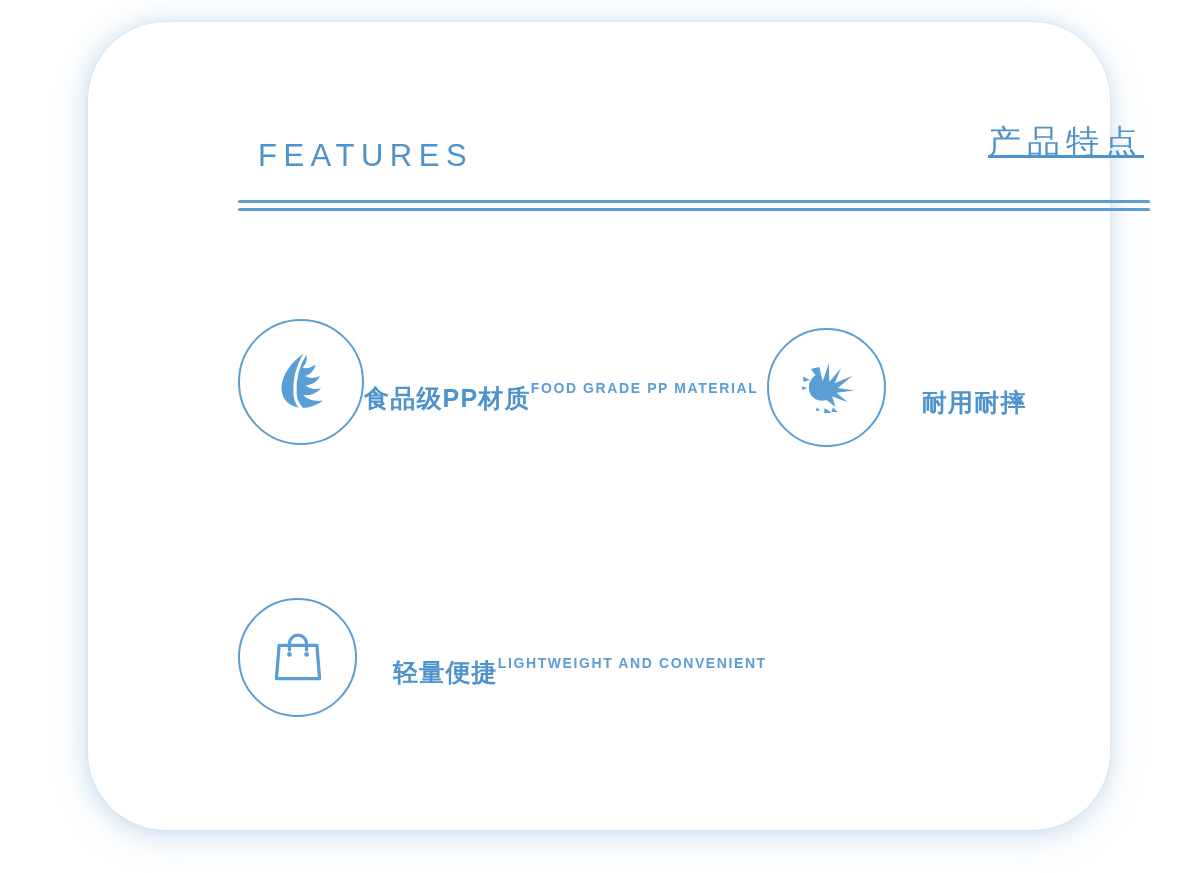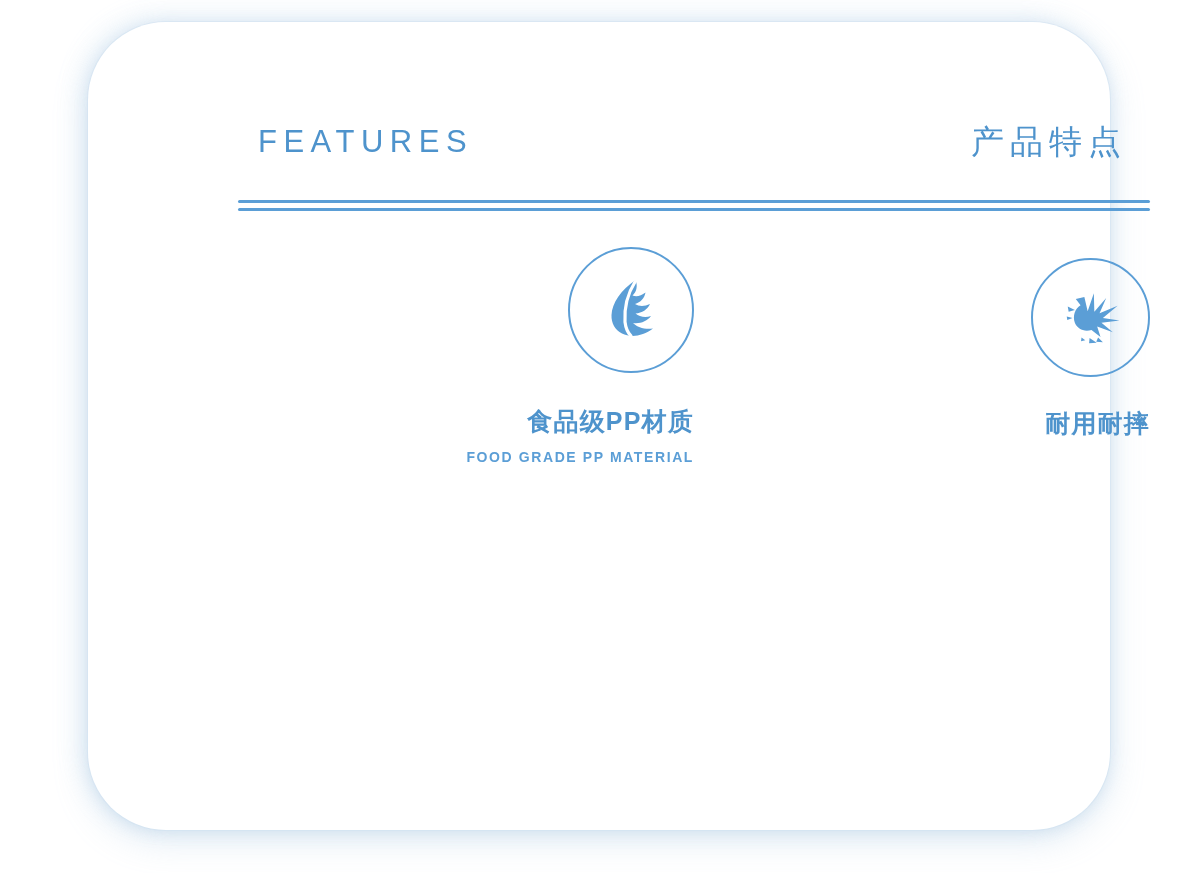--- a/index.html
+++ b/index.html
@@ -42,36 +42,37 @@
   .header {
     position: absolute;
     left: 150px;
     top: 100px;
     width: 912px;
     height: 62px;
   }
   .head-en {
     position: absolute;
     left: 20px;
-    top: 2px;
+    top: 16px;
     font-size: 31px;
     letter-spacing: 6.5px;
     color: #4e93cc;
     font-weight: 400;
     white-space: nowrap;
   }
   .head-cn {
     position: absolute;
-    right: 23px;
+    right: 6px;
     top: -2px;
     font-size: 33px;
     letter-spacing: 6px;
     color: #4e93cc;
     font-weight: 400;
     white-space: nowrap;
+    text-decoration: underline;
   }
 
   .divider {
     position: absolute;
     left: 150px;
     width: 912px;
     height: 3px;
     background: #5b9ed6;
     border-radius: 2px;
   }
@@ -86,22 +87,22 @@
     width: 912px;
     height: 540px;
     display: grid;
     grid-template-columns: 1fr 1fr;
     grid-template-rows: 1fr 1fr;
     column-gap: 0px;
     row-gap: 0px;
   }
   .feature {
     display: flex;
-    flex-direction: column;
-    align-items: flex-end;
+    flex-direction: row;
+    align-items: center;
     justify-content: flex-start;
   }
   .feature.r2 { padding-top: 11px; }
 
   .icon-circle {
     width: 126px;
     height: 126px;
     border-radius: 50%;
     border: 2px solid #5b9ed6;
     display: flex;
@@ -183,16 +184,33 @@
                 <path d="M30 60.5 L34 63.5 L29.5 64.5 Z"></path>
                 <path d="M38.5 61 L46 66 L38 66.5 Z"></path>
                 <path d="M47.5 60.5 L52.5 65.5 L45.5 65 Z"></path>
               </g>
             </svg>
           </span>
         </div>
         <div class="label-cn">耐用耐摔</div>
       </div>
 
+      <div class="feature r2">
+        <div class="icon-circle">
+          <span>
+            <svg width="72" height="72" viewBox="0 0 80 80" aria-hidden="true">
+              <g fill="none" stroke="#5b9ed6" stroke-width="3.6" stroke-linecap="round" stroke-linejoin="round">
+                <path d="M19 26 L61 26 L64 63 L16 63 Z"></path>
+                <path d="M30.5 31 L30.5 24 C30.5 18.7 34.8 14.5 40 14.5
+                         C45.2 14.5 49.5 18.7 49.5 24 L49.5 31"></path>
+              </g>
+              <circle cx="30.5" cy="36" r="2.6" fill="#5b9ed6"></circle>
+              <circle cx="49.5" cy="36" r="2.6" fill="#5b9ed6"></circle>
+            </svg>
+          </span>
+        </div>
+        <div class="label-cn">轻量便捷</div>
+        <div class="label-en">LIGHTWEIGHT AND CONVENIENT</div>
+      </div>
 
     </div>
   </div>
 </div>
 
 </body></html>

